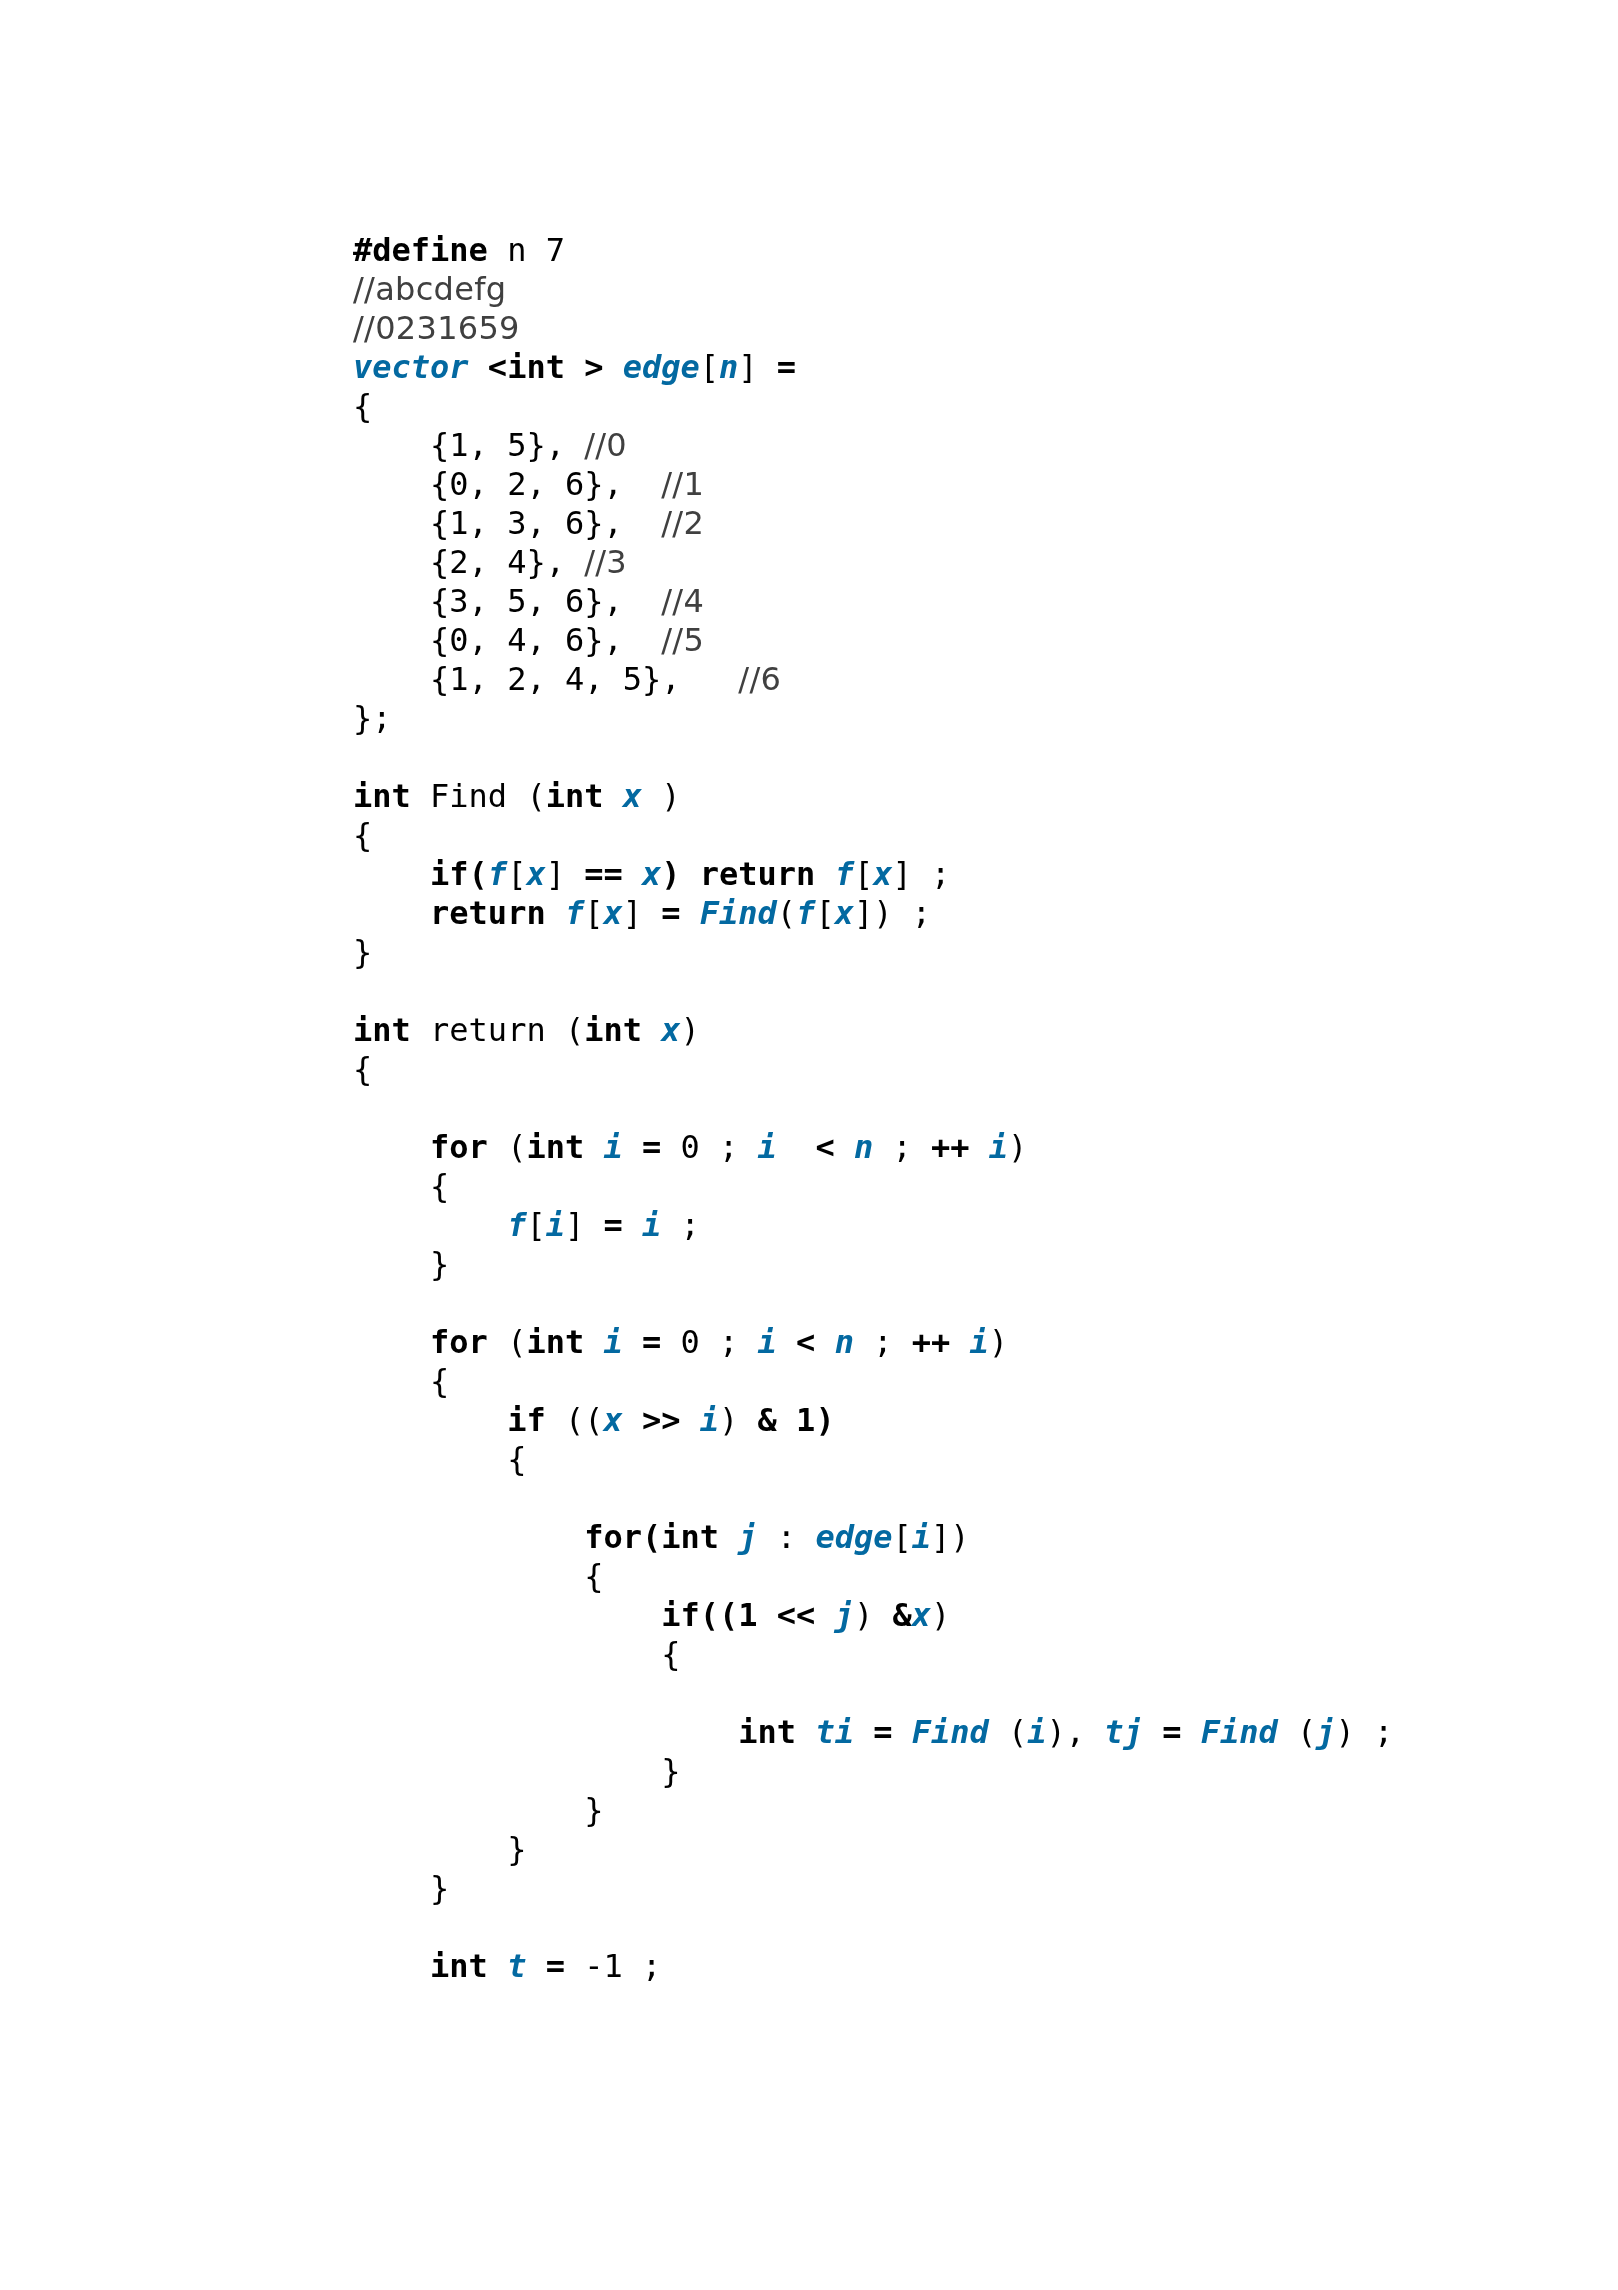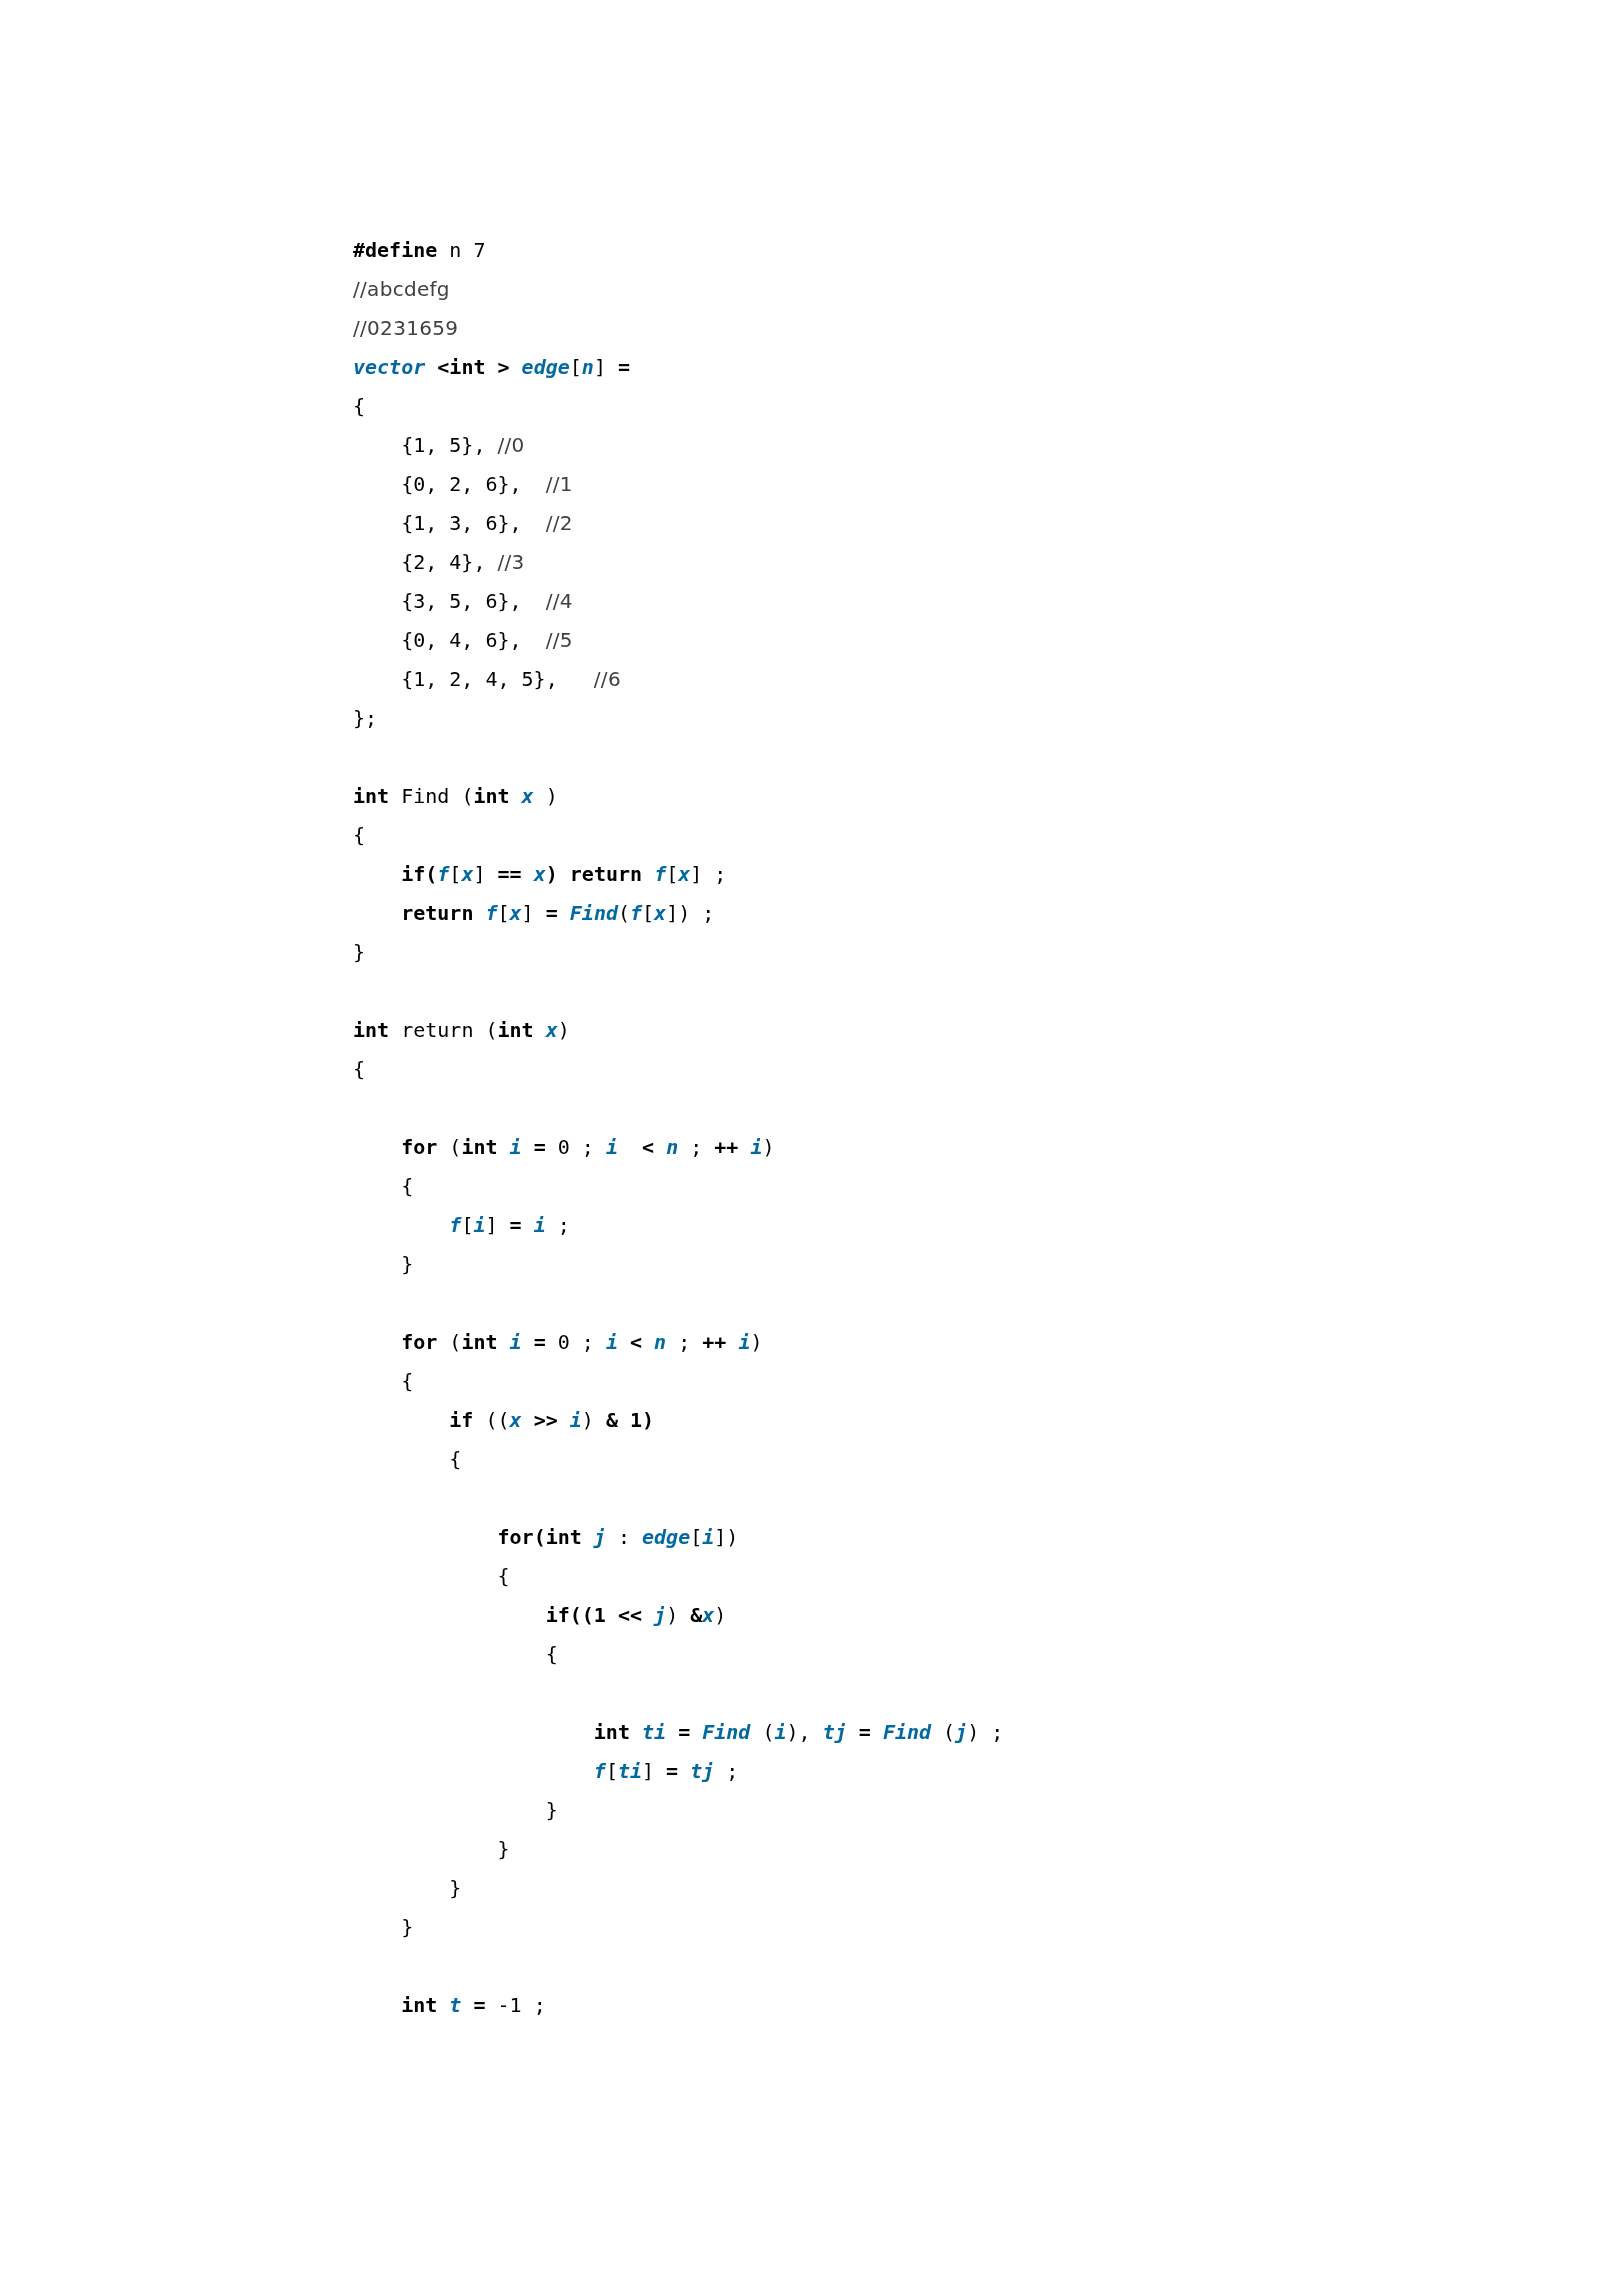--- a/index.html
+++ b/index.html
@@ -22,21 +22,21 @@
     overflow: hidden;
   }
   #code-listing {
     position: absolute;
     left: 353px;
     top: 231px;
     width: 1098px;
   }
   .code-line {
     font-family: "DejaVu Sans Mono", monospace;
-    font-size: 20px;
+    font-size: 32px;
     line-height: 39px;
     color: #000000;
     white-space: pre;
     letter-spacing: 0px;
     min-height: 39px;
   }
   
   .tok {
     white-space: pre;
   }
@@ -102,21 +102,20 @@
       <div class="code-line"><span class="tok k-pl">    {</span></div>
       <div class="code-line"><span class="tok k-pl">        </span><span class="tok k-kw">if</span><span class="tok k-pl"> ((</span><span class="tok k-id">x</span><span class="tok k-pl"> </span><span class="tok k-kw">&gt;&gt;</span><span class="tok k-pl"> </span><span class="tok k-id">i</span><span class="tok k-pl">) </span><span class="tok k-kw">&amp;</span><span class="tok k-pl"> </span><span class="tok k-kw">1</span><span class="tok k-kw">)</span></div>
       <div class="code-line"><span class="tok k-pl">        {</span></div>
       <div class="code-line blank-line">&nbsp;</div>
       <div class="code-line"><span class="tok k-pl">            </span><span class="tok k-kw">for</span><span class="tok k-kw">(</span><span class="tok k-kw">int</span><span class="tok k-pl"> </span><span class="tok k-id">j</span><span class="tok k-pl"> : </span><span class="tok k-id">edge</span><span class="tok k-pl">[</span><span class="tok k-id">i</span><span class="tok k-pl">])</span></div>
       <div class="code-line"><span class="tok k-pl">            {</span></div>
       <div class="code-line"><span class="tok k-pl">                </span><span class="tok k-kw">if</span><span class="tok k-kw">((</span><span class="tok k-kw">1</span><span class="tok k-pl"> </span><span class="tok k-kw">&lt;&lt;</span><span class="tok k-pl"> </span><span class="tok k-id">j</span><span class="tok k-pl">) </span><span class="tok k-kw">&amp;</span><span class="tok k-id">x</span><span class="tok k-pl">)</span></div>
       <div class="code-line"><span class="tok k-pl">                {</span></div>
       <div class="code-line blank-line">&nbsp;</div>
       <div class="code-line"><span class="tok k-pl">                    </span><span class="tok k-kw">int</span><span class="tok k-pl"> </span><span class="tok k-id">ti</span><span class="tok k-pl"> </span><span class="tok k-kw">=</span><span class="tok k-pl"> </span><span class="tok k-id">Find</span><span class="tok k-pl"> (</span><span class="tok k-id">i</span><span class="tok k-pl">), </span><span class="tok k-id">tj</span><span class="tok k-pl"> </span><span class="tok k-kw">=</span><span class="tok k-pl"> </span><span class="tok k-id">Find</span><span class="tok k-pl"> (</span><span class="tok k-id">j</span><span class="tok k-pl">)</span><span class="tok k-pl"> ;</span></div>
-      <div class="code-line"><span class="tok k-pl">                    </span><span class="tok k-id">f</span><span class="tok k-pl">[</span><span class="tok k-id">ti</span><span class="tok k-pl">]</span><span class="tok k-pl"> </span><span class="tok k-kw">=</span><span class="tok k-pl"> </span><span class="tok k-id">tj</span><span class="tok k-pl"> ;</span></div>
       <div class="code-line"><span class="tok k-pl">                }</span></div>
       <div class="code-line"><span class="tok k-pl">            }</span></div>
       <div class="code-line"><span class="tok k-pl">        }</span></div>
       <div class="code-line"><span class="tok k-pl">    }</span></div>
       <div class="code-line blank-line">&nbsp;</div>
       <div class="code-line"><span class="tok k-pl">    </span><span class="tok k-kw">int</span><span class="tok k-pl"> </span><span class="tok k-id">t</span><span class="tok k-pl"> </span><span class="tok k-kw">=</span><span class="tok k-pl"> </span><span class="tok k-pl">-1</span><span class="tok k-pl"> ;</span></div>
     </div>
 </div>
 
 

